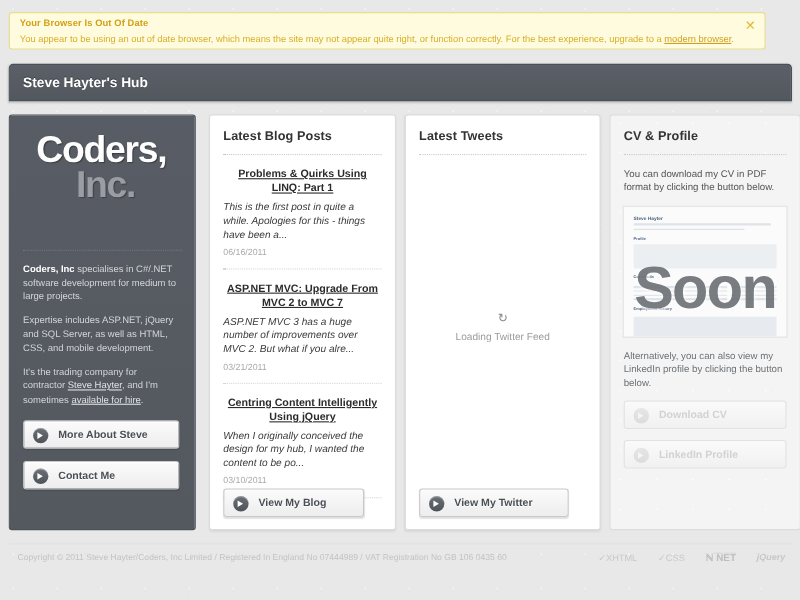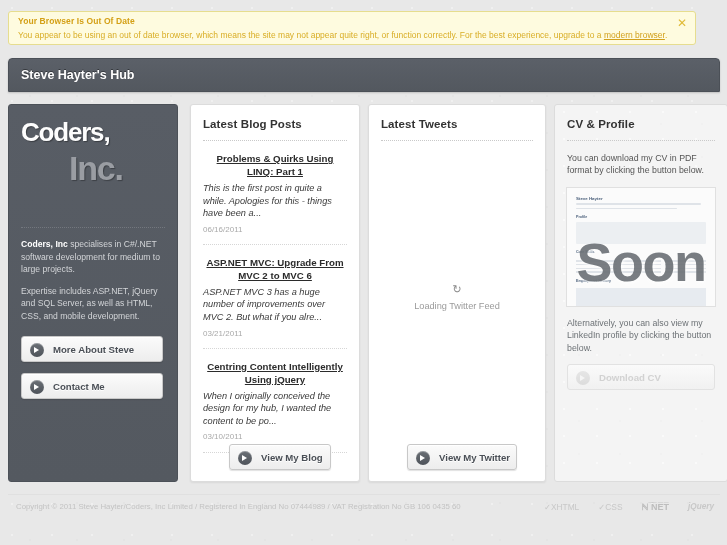--- a/index.html
+++ b/index.html
@@ -63,22 +63,22 @@
     left: 0; width: 170px; height: 378px;
     background: linear-gradient(#585d65, #545960);
     border: 1px solid #4c5158;
     padding: 0;
     overflow: hidden;
   }
   .logo {
     padding: 14px 0 0 0; height: 108px; position: relative;
   }
   .logo-1 {
-    position: absolute; left: 12px; top: 12px;
-    font-size: 26px; font-weight: bold; color: #fdfdfd;
+    position: absolute; left: 24px; top: 12px;
+    font-size: 34px; font-weight: bold; color: #fdfdfd;
     letter-spacing: -1.2px;
     text-shadow: 1px 1px 1px rgba(0,0,0,.35);
     font-family: "Liberation Sans", sans-serif;
   }
   .logo-2 {
     position: absolute; left: 60px; top: 44px;
     font-size: 34px; font-weight: bold; color: #9a9da3;
     letter-spacing: -1.2px;
     text-shadow: 1px 1px 1px rgba(0,0,0,.3);
   }
@@ -163,21 +163,21 @@
   }
   .post-excerpt {
     font-size: 9.2px; font-style: italic; color: #3a3a3a; line-height: 12.6px;
   }
   .post-date {
     font-size: 8px; color: #a9a9a9; margin-top: 5px;
   }
   .post-sep { border-top: 1px dotted #d6d6d6; margin: 11px 12px 0 12px; }
 
   .btn-bottom {
-    position: absolute; bottom: 11px; left: 12px; right: 28px; margin-left: 26px;
+    position: absolute; bottom: 11px; left: 12px; right: 28px;
   }
 
   
   .loading {
     position: absolute; top: 178px; left: 0; right: 0; text-align: center;
   }
   .spinner {
     font-size: 11px; color: #8a8a8a; line-height: 14px;
     font-family: "DejaVu Sans", sans-serif;
   }
@@ -271,38 +271,39 @@
 
   <div class="panel panel-dark">
     <div class="logo">
       <div class="logo-1">Coders,</div>
       <div class="logo-2">Inc.</div>
     </div>
     <div class="dark-divider"></div>
     <div class="about-body">
       <p><b>Coders, Inc</b><span> specialises in C#/.NET software development for medium to large projects.</span></p>
       <p>Expertise includes ASP.NET, jQuery and SQL Server, as well as HTML, CSS, and mobile development.</p>
+      <p><span>It's the trading company for contractor </span><a href="#">Steve Hayter</a><span>, and I'm sometimes </span><a href="#">available for hire</a><span>.</span></p>
     </div>
     <div class="btn-dark-area">
       <a class="btn" href="#"><span class="arrow"></span><span>More About Steve</span></a>
       <a class="btn" href="#"><span class="arrow"></span><span>Contact Me</span></a>
     </div>
   </div>
 
   <div class="panel panel-white col-blog">
     <div class="col-title">Latest Blog Posts</div>
     <div class="col-rule"></div>
     <div class="posts">
       <div class="post">
         <a class="post-title" href="#">Problems &amp; Quirks Using LINQ: Part 1</a>
         <div class="post-excerpt">This is the first post in quite a while. Apologies for this - things have been a...</div>
         <div class="post-date">06/16/2011</div>
       </div>
       <div class="post">
-        <a class="post-title" href="#">ASP.NET MVC: Upgrade From MVC 2 to MVC 6</a>
+        <a class="post-title" href="#">ASP.NET MVC: Upgrade From MVC 2 to MVC 7</a>
         <div class="post-excerpt">ASP.NET MVC 3 has a huge number of improvements over MVC 2. But what if you alre...</div>
         <div class="post-date">03/21/2011</div>
       </div>
       <div class="post">
         <a class="post-title" href="#">Centring Content Intelligently Using jQuery</a>
         <div class="post-excerpt">When I originally conceived the design for my hub, I wanted the content to be po...</div>
         <div class="post-date">03/10/2011</div>
       </div>
     </div>
     <div class="post-sep"></div>
@@ -380,20 +381,21 @@
 
           </div>
         </div>
       </div>
       <div class="cv-soon">Soon</div>
     </div>
 
     <div class="cv-text2">Alternatively, you can also view my LinkedIn profile by clicking the button below.</div>
     <div class="cv-btns">
       <a class="btn btn-disabled" href="#"><span class="arrow"></span><span>Download CV</span></a>
+      <a class="btn btn-disabled" href="#"><span class="arrow"></span><span>LinkedIn Profile</span></a>
     </div>
   </div>
 </div>
 
 <div class="footer">
   <span class="footer-text">Copyright © 2011 Steve Hayter/Coders, Inc Limited / Registered In England No 07444989 / VAT Registration No GB 106 0435 60</span>
   <div class="badges">
     <span class="badge">✓XHTML</span>
     <span class="badge">✓CSS</span>
     <span class="badge badge-net">ℕ ̅N̅E̅T̅</span>

